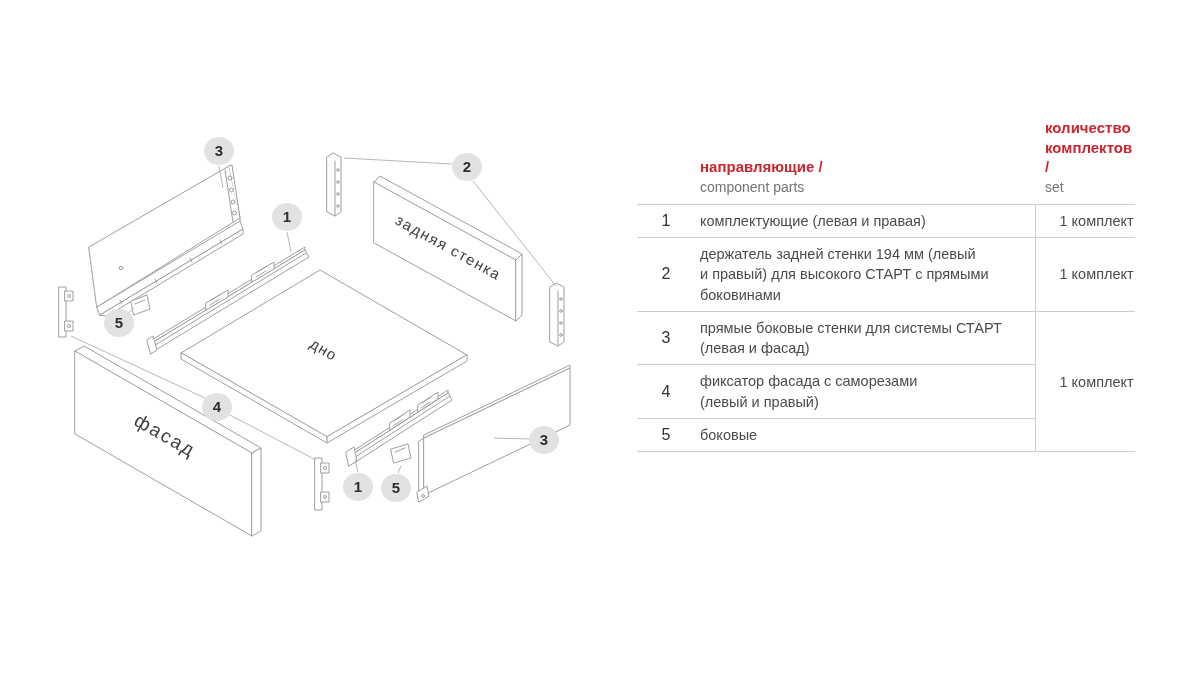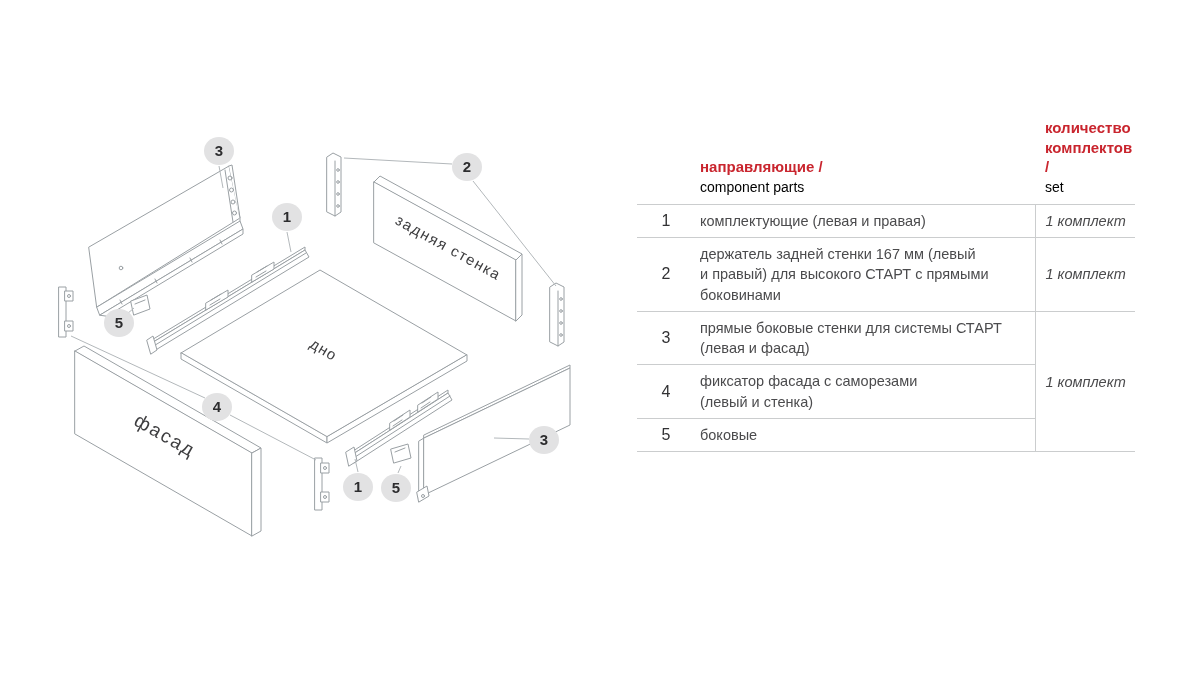--- a/index.html
+++ b/index.html
@@ -12,26 +12,26 @@
 
   
   .table-wrap { position:absolute; left:637px; top:118px; width:498px; }
   table.parts { border-collapse:collapse; table-layout:fixed; width:498px; }
   col.c-num { width:58px; } col.c-desc { width:340px; } col.c-qty { width:100px; }
   th, td { vertical-align:middle; font-weight:normal; }
   th { text-align:left; vertical-align:bottom; padding-bottom:8px; height:63px; }
   th.h-parts { padding-left:63px; }
   th.h-qty { padding-left:10px; }
   .hdr-ru { color:var(--red); font-weight:bold; font-size:15px; line-height:1.3; white-space:pre-line; }
-  .hdr-en { color:#000000; font-size:14px; line-height:1.3; margin-top:1px; }
+  .hdr-en { color:#737373; font-size:14px; line-height:1.3; margin-top:1px; }
   td { border-bottom:1px solid #cbcdce; }
   th { border-bottom:1px solid #cbcdce; }
   td.num { text-align:center; font-size:16px; color:#323234; }
   td.desc { font-size:14.5px; color:#4b4b4d; line-height:1.4; white-space:pre-line; padding:6px 4px 6px 5px; }
-  td.qty { font-size:14.5px; color:#4b4b4d; border-left:1px solid #cbcdce; padding-left:10px;font-style:italic; }
+  td.qty { font-size:14.5px; color:#4b4b4d; border-left:1px solid #cbcdce; padding-left:24px; }
   tr.r1 td { height:31px; } tr.r2 td { height:67px; } tr.r3 td { height:51px; }
   tr.r4 td { height:50px; } tr.r5 td { height:30px; }
 
   
   :root { --red:#c9252e; --dark:#3a3a3c; }
   .logo { position:absolute; left:641px; top:444px; width:80px; height:78px; }
   .logo .ln { position:absolute; }
   .ln-red-v { left:2px; top:2px; width:2px; height:57px; background:var(--red); }
   .ln-red-h { left:0; top:4px; width:57px; height:2px; background:var(--red); }
   .ln-dark-v { left:59px; top:7px; width:2px; height:65px; background:var(--dark); }
@@ -223,35 +223,35 @@
           <div class="hdr-en">set</div>
         </th>
       </tr>
       <tr class="r1">
         <td class="num">1</td>
         <td class="desc">комплектующие (левая и правая)</td>
         <td class="qty">1 комплект</td>
       </tr>
       <tr class="r2">
         <td class="num">2</td>
-        <td class="desc">держатель задней стенки 167 мм (левый
+        <td class="desc">держатель задней стенки 194 мм (левый
 и правый) для высокого СТАРТ с прямыми
 боковинами</td>
         <td class="qty">1 комплект</td>
       </tr>
       <tr class="r3">
         <td class="num">3</td>
         <td class="desc">прямые боковые стенки для системы СТАРТ
 (левая и фасад)</td>
         <td class="qty" rowspan="3">1 комплект</td>
       </tr>
       <tr class="r4">
         <td class="num">4</td>
         <td class="desc">фиксатор фасада с саморезами
-(левый и стенка)</td>
+(левый и правый)</td>
       </tr>
       <tr class="r5">
         <td class="num">5</td>
         <td class="desc">боковые</td>
       </tr>
     </tbody>
       </table>
   </div>
 
 

